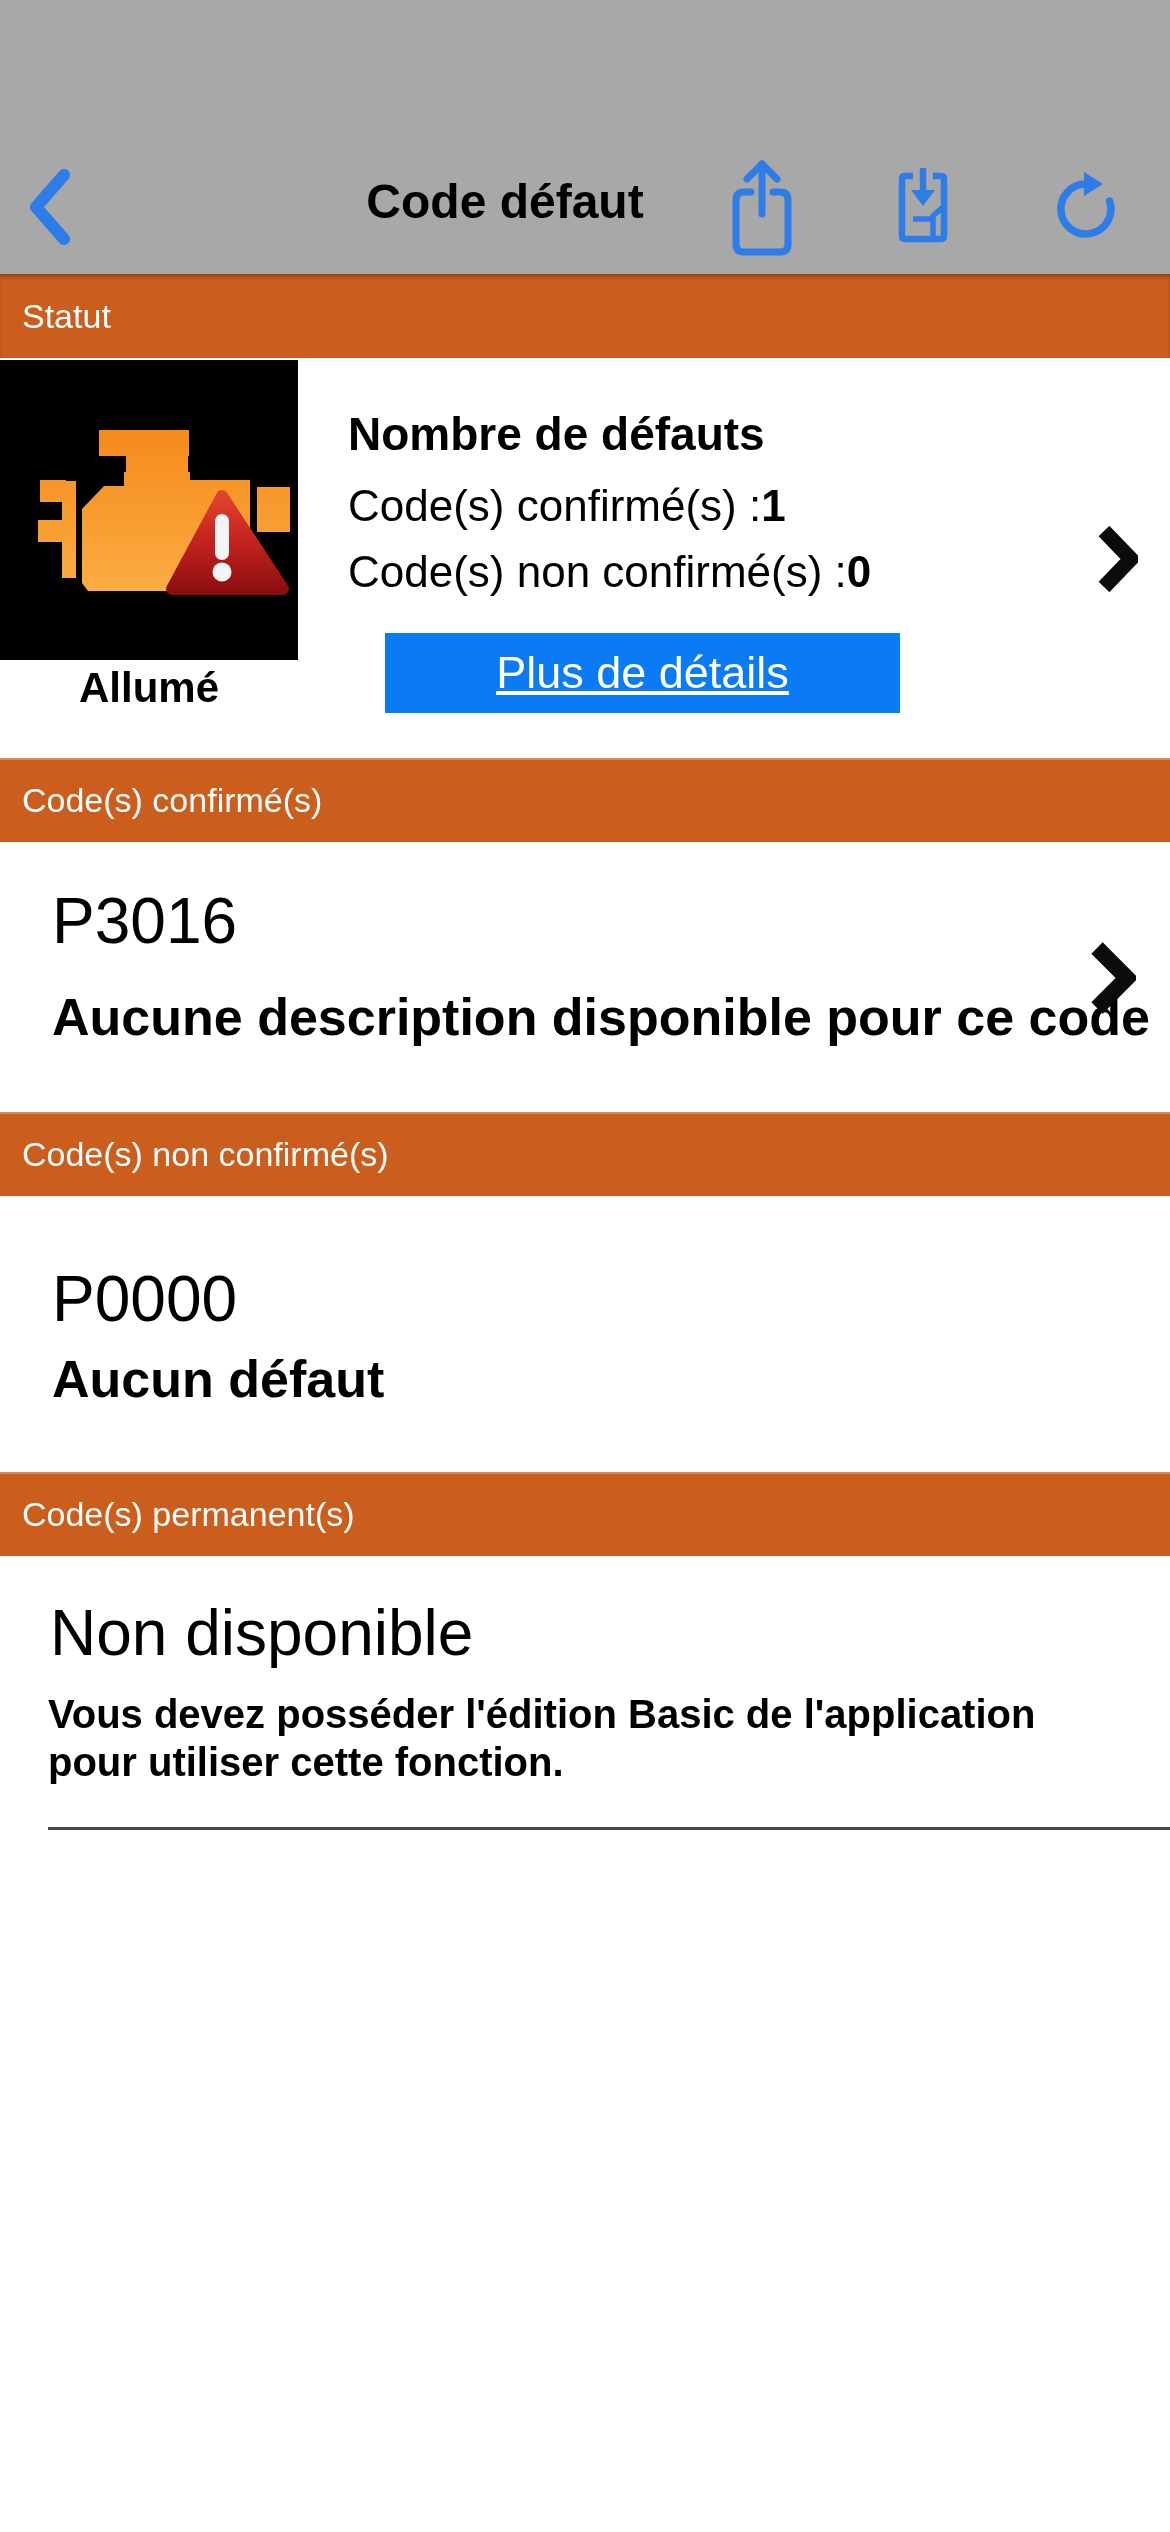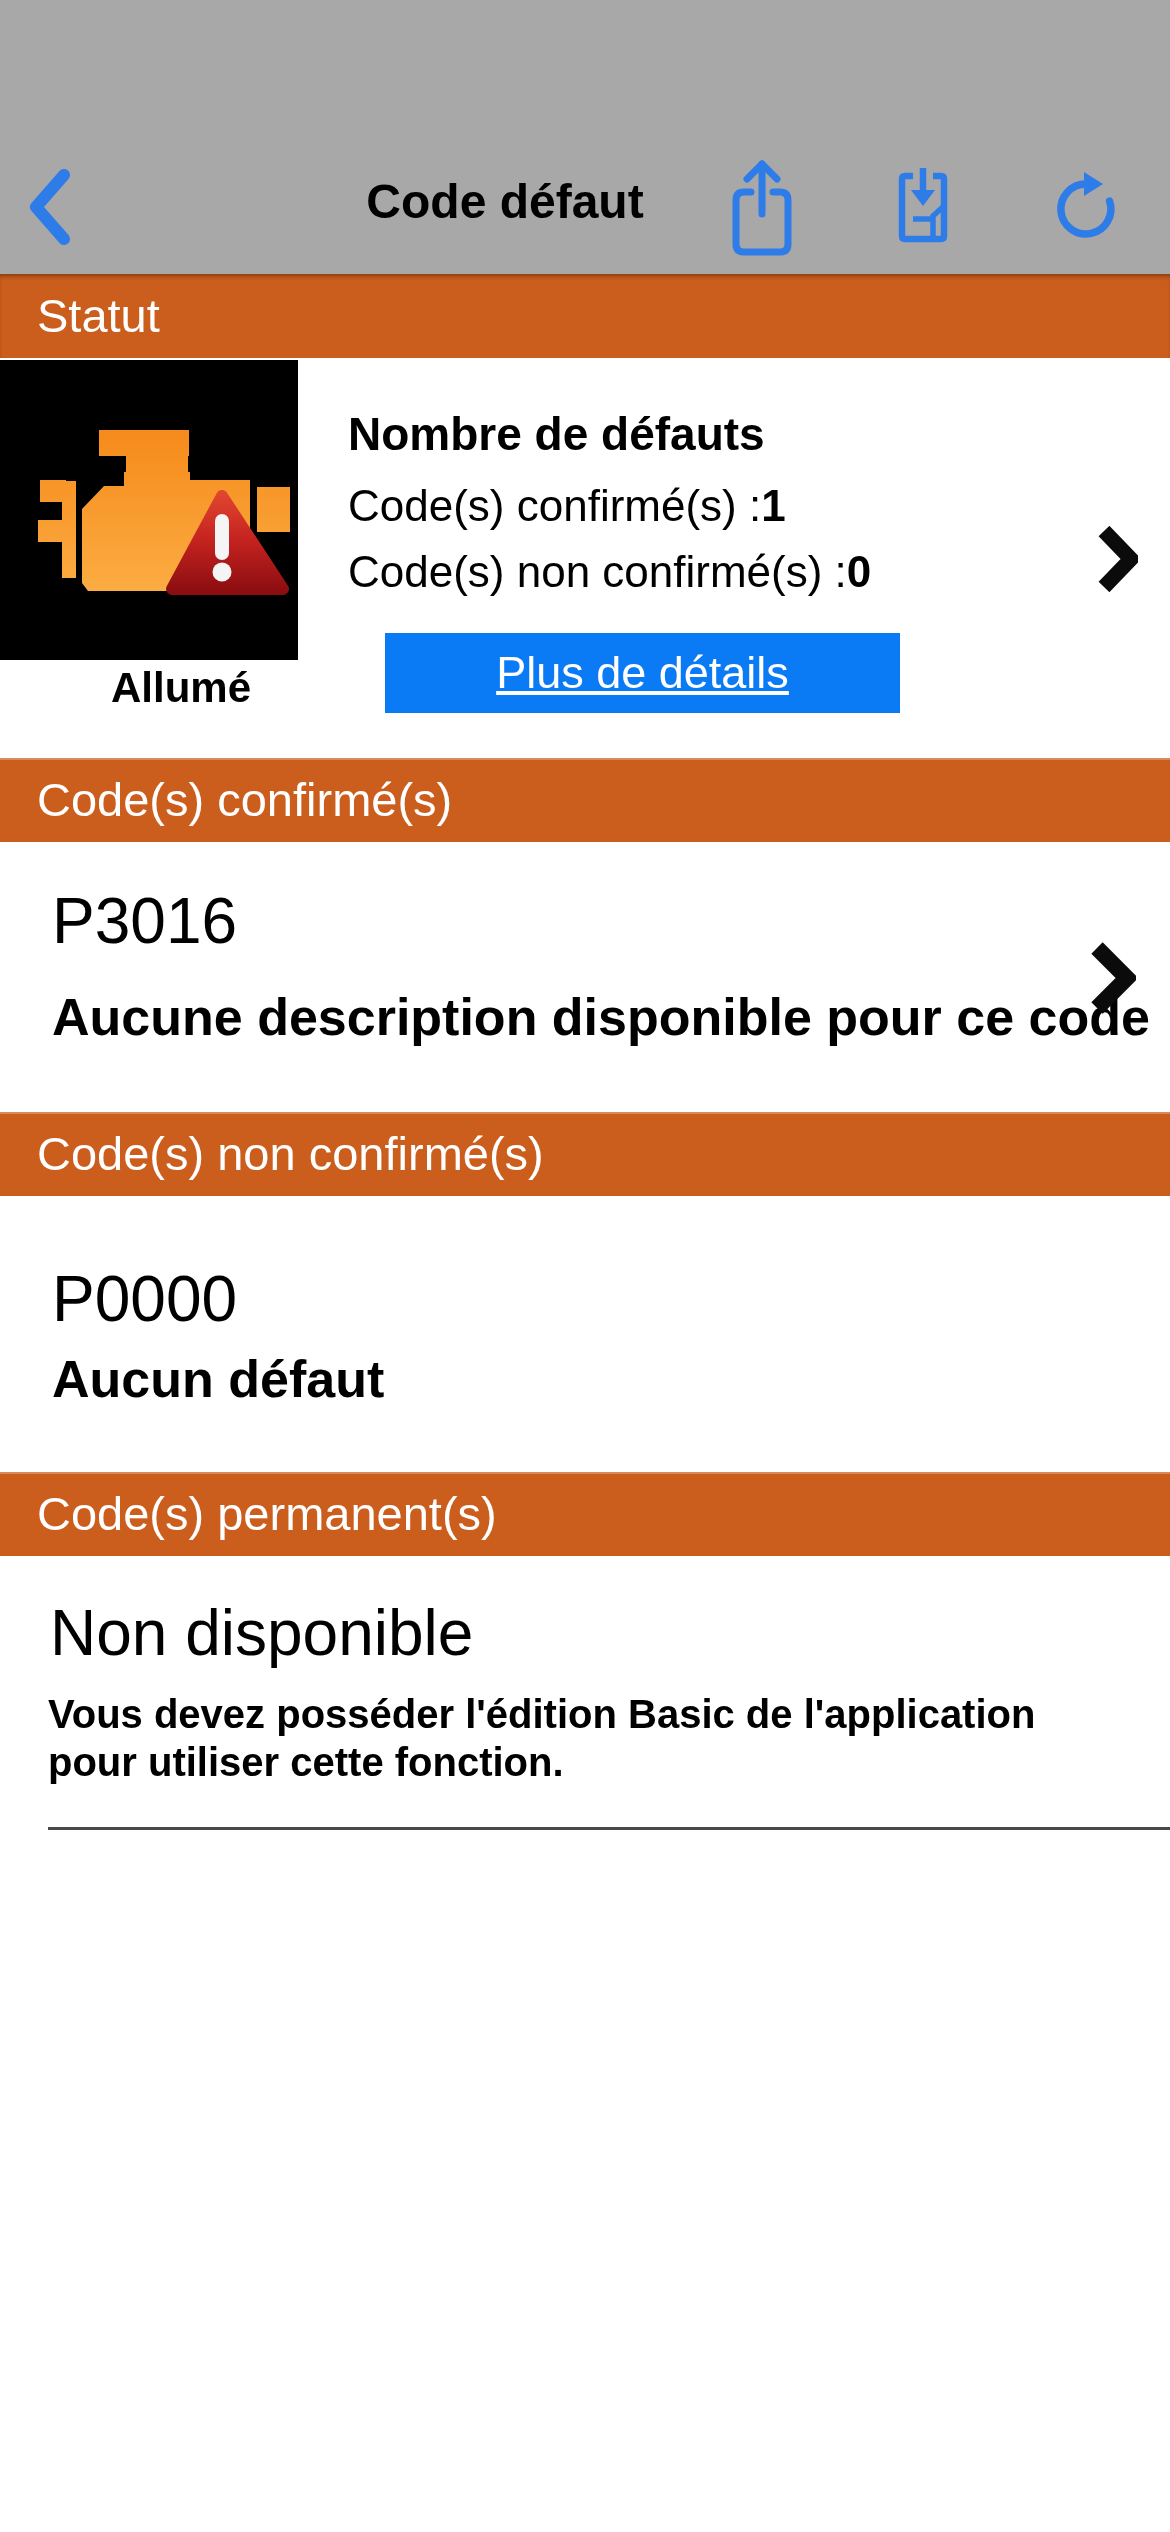--- a/index.html
+++ b/index.html
@@ -8,29 +8,29 @@
   
   .nav{position:relative;width:1170px;height:274px;background:#A9A8A8;}
   .nav-back{position:absolute;left:22px;top:166px;width:56px;height:82px;background:none;border:none;padding:0;cursor:pointer;}
   .nav-title{position:absolute;left:255px;top:174px;width:500px;text-align:center;
              font-size:48px;font-weight:700;color:#000;}
   .nav-btn{position:absolute;top:0;background:none;border:none;padding:0;cursor:pointer;}
   .btn-share{left:726px;top:156px;width:72px;height:104px;}
   .btn-save{left:893px;top:166px;width:60px;height:80px;}
   .btn-refresh{left:1050px;top:158px;width:72px;height:86px;}
   
-  .band{width:1170px;height:84px;background:#CB5D1D;color:#ffffff;font-size:47px;
-        line-height:84px;padding-left:37px;box-sizing:border-box;white-space:nowrap;}
+  .band{width:1170px;height:84px;background:#CB5D1D;color:#ffffff;font-size:34px;
+        line-height:84px;padding-left:22px;box-sizing:border-box;white-space:nowrap;}
   .band-first{box-shadow:inset 0 4px 4px -2px rgba(40,20,5,0.45);}
   .band-mid{box-shadow:inset 0 2px 0 rgba(255,255,255,0.28);}
   
   .status-row{position:relative;width:1170px;height:400px;background:#fff;}
   .engine-box{position:absolute;left:0;top:2px;width:298px;height:300px;background:#000;}
   .engine-label{position:absolute;left:0;top:306px;width:298px;text-align:center;
-                font-size:42px;font-weight:700;padding-left:32px;}
+                font-size:42px;font-weight:700;}
   .info{position:absolute;left:348px;top:50px;}
   .info-title{font-size:46px;font-weight:700;line-height:52px;margin-bottom:22px;}
   .info-line{display:flex;gap:0;font-size:44px;line-height:48px;margin-top:18px;}
   .info-line .val{font-weight:700;}
   .chev-status{position:absolute;right:32px;top:168px;}
   .details-btn{position:absolute;left:385px;top:275px;width:515px;height:80px;
                background:#0A7BF5;border:none;cursor:pointer;
                color:#ffffff;font-size:45px;text-decoration:underline;
                font-family:"Liberation Sans","DejaVu Sans",sans-serif;}
   

